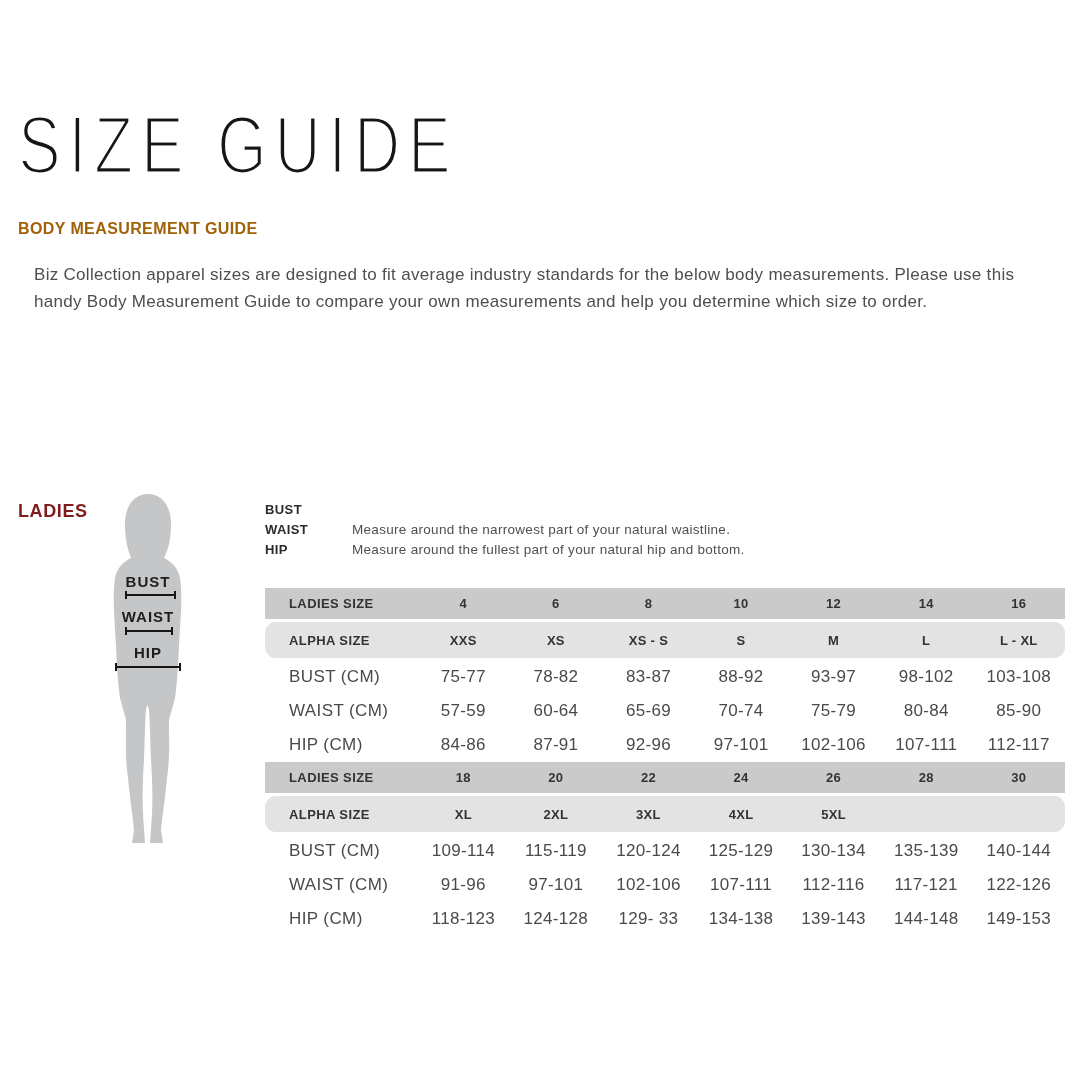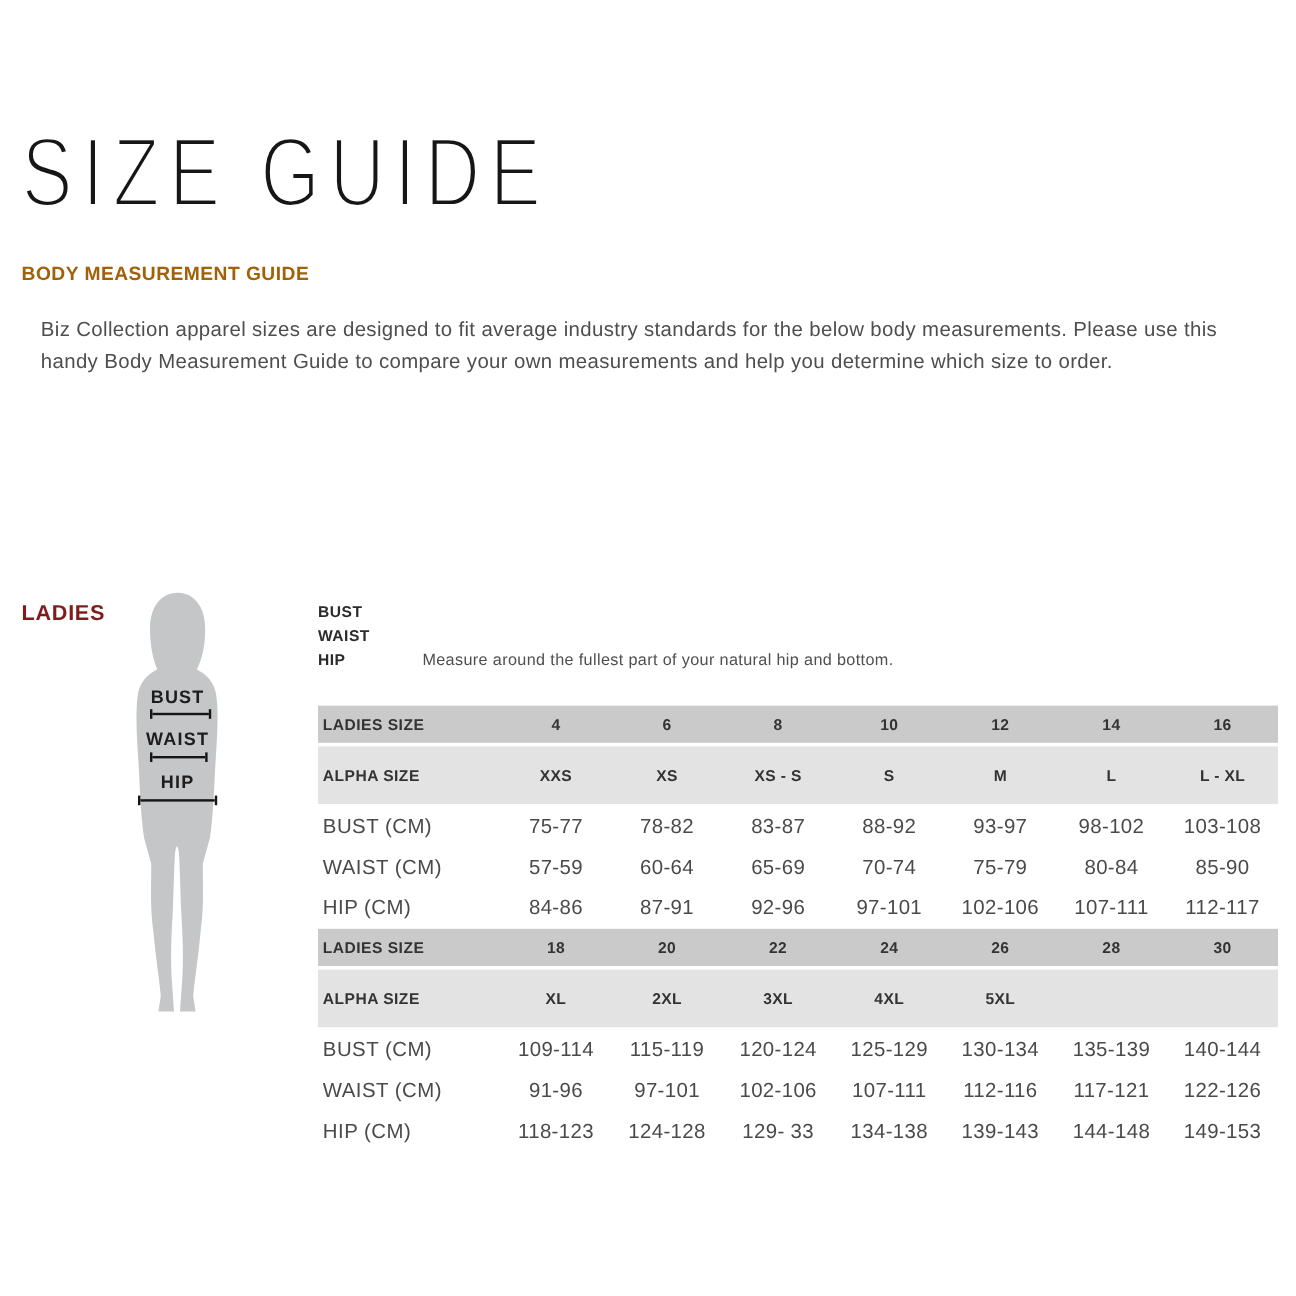--- a/index.html
+++ b/index.html
@@ -48,31 +48,31 @@
   .measure-arrow.hip   { left:115px; top:663px; width:62px; }
   
   .instructions { position:absolute; left:265px; top:499px; }
   .instr-row { display:flex; height:20px; align-items:center; }
   .instr-term  { width:87px; font-size:13px; font-weight:bold; letter-spacing:0.4px; color:#2b2b2b; }
   .instr-text  { font-size:13.5px; color:#4f4f4f; letter-spacing:0.3px; }
   
   .size-table { position:absolute; left:265px; top:588px; width:800px; }
   .t-row { display:flex; align-items:center; }
   .t-row .lbl {
-    width:152px; box-sizing:border-box; padding-left:4px;
+    width:152px; box-sizing:border-box; padding-left:24px;
     text-align:left; letter-spacing:0.4px;
   }
   .t-row .val { flex:1; text-align:center; letter-spacing:0.3px; }
   .t-row.hdr1 {
     background:#cacaca; height:31px; margin-bottom:3px;
     font-size:13px; font-weight:bold; color:#333333;
   }
   .t-row.hdr2 {
-    background:#e3e3e3; height:48px; margin-bottom:2px;
-    font-size:13px; font-weight:bold; color:#333333;
+    background:#e3e3e3; height:36px; margin-bottom:2px;
+    font-size:13px; font-weight:bold; color:#333333;border-radius:11px;
   }
   .t-row.data { height:34px; font-size:17px; color:#4a4a4a; background:#ffffff; }
 </style>
 </head>
 <body>
 
 <div class="page">
 
   <h1 class="title">SIZE GUIDE</h1>
 
@@ -114,20 +114,21 @@
   <div class="measure-arrow waist"></div>
   <div class="fig-label hip">HIP</div>
   <div class="measure-arrow hip"></div>
 
   <div class="instructions">
     <div class="instr-row">
       <div class="instr-term">BUST</div>
     </div>
     <div class="instr-row">
       <div class="instr-term">WAIST</div>
+      <div class="instr-text">Measure around the narrowest part of your natural waistline.</div>
     </div>
     <div class="instr-row">
       <div class="instr-term">HIP</div>
       <div class="instr-text">Measure around the fullest part of your natural hip and bottom.</div>
     </div>
   </div>
 
   <div class="size-table" id="size-table">
       <div class="t-row hdr1">
         <div class="lbl">LADIES SIZE</div>

